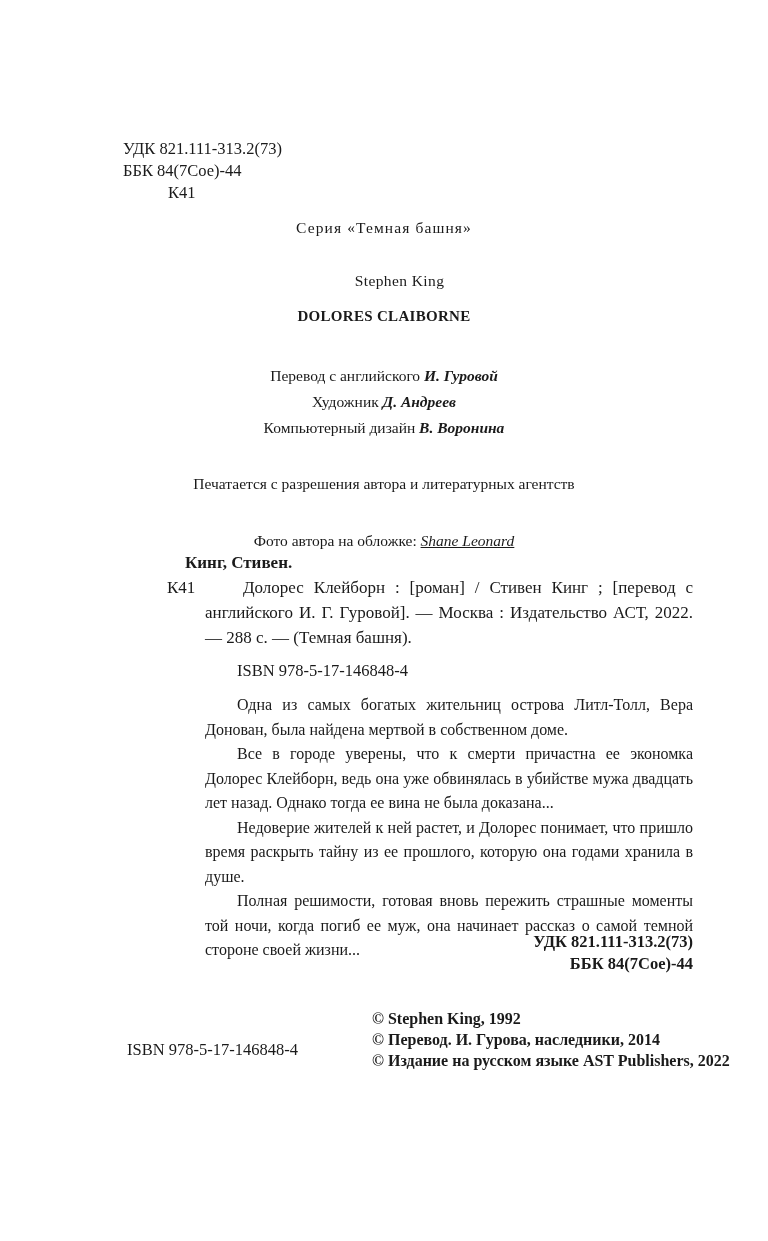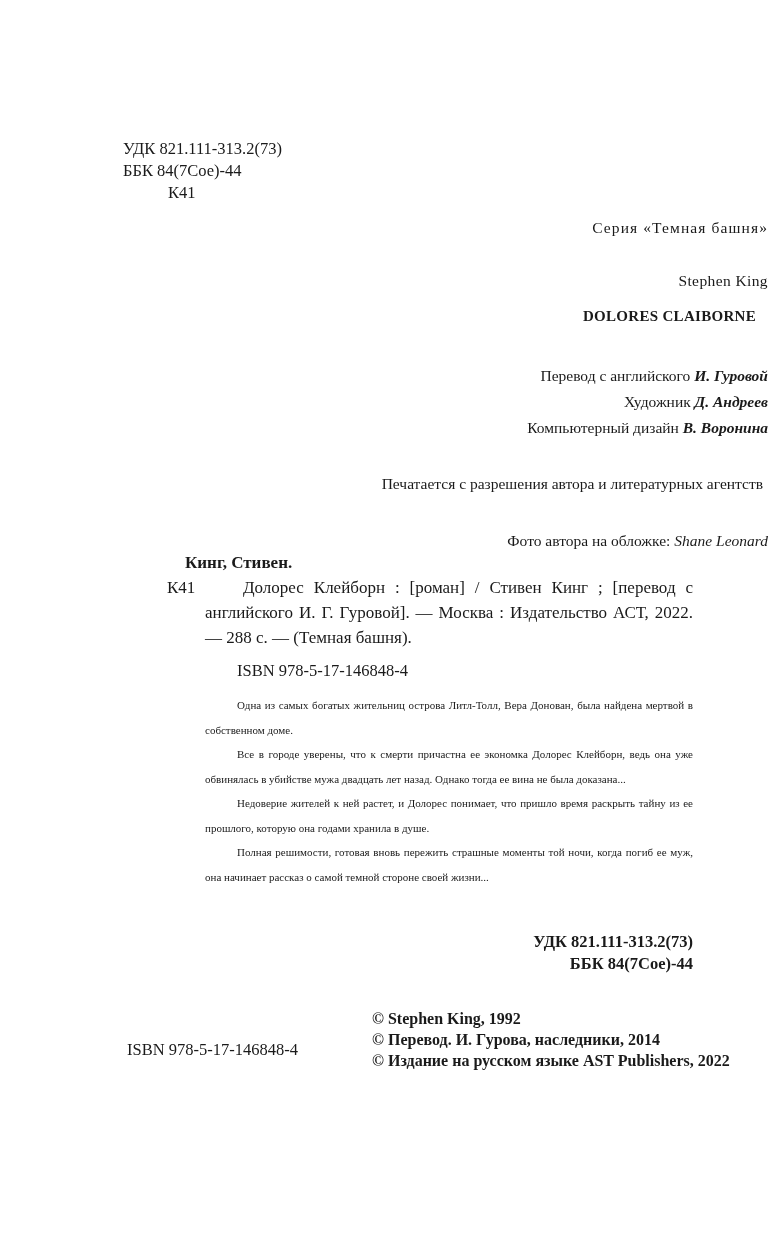--- a/index.html
+++ b/index.html
@@ -32,21 +32,21 @@
   }
   .class-codes .code-line { display: block; }
   .class-codes .code-indent { display: block; padding-left: 45px; }
 
   
   .center-block {
     position: absolute;
     left: 0;
     right: 0;
     top: 218px;
-    text-align: right;
+    text-align: center;
   }
   .series-line {
     font-size: 15.5px;
     letter-spacing: 1.1px;
     line-height: 20px;
     margin: 0;
   }
   .author-orig {
     font-size: 15.5px;
     line-height: 20px;
@@ -85,20 +85,21 @@
     margin: 5px;
   }
   .photo-credit {
     font-size: 15.5px;
     line-height: 21px;
     margin: 0;
     padding-top: 31px;
   }
   .photo-credit .nm-it {
     font-style: italic;
+    text-decoration: underline;
   }
 
   
   .cip {
     position: absolute;
     left: 167px;
     top: 551px;
     width: 526px;
     font-size: 17px;
   }
@@ -135,21 +136,21 @@
     font-size: 16.5px;
     white-space: nowrap;
   }
 
   
   .annotation {
     position: absolute;
     left: 205px;
     top: 693px;
     width: 488px;
-    font-size: 11px;
+    font-size: 16px;
     line-height: 24.5px;
     text-align: justify;
     text-justify: inter-word;
   }
   .annotation p {
     margin: 0;
     text-indent: 32px;
   }
 
   

